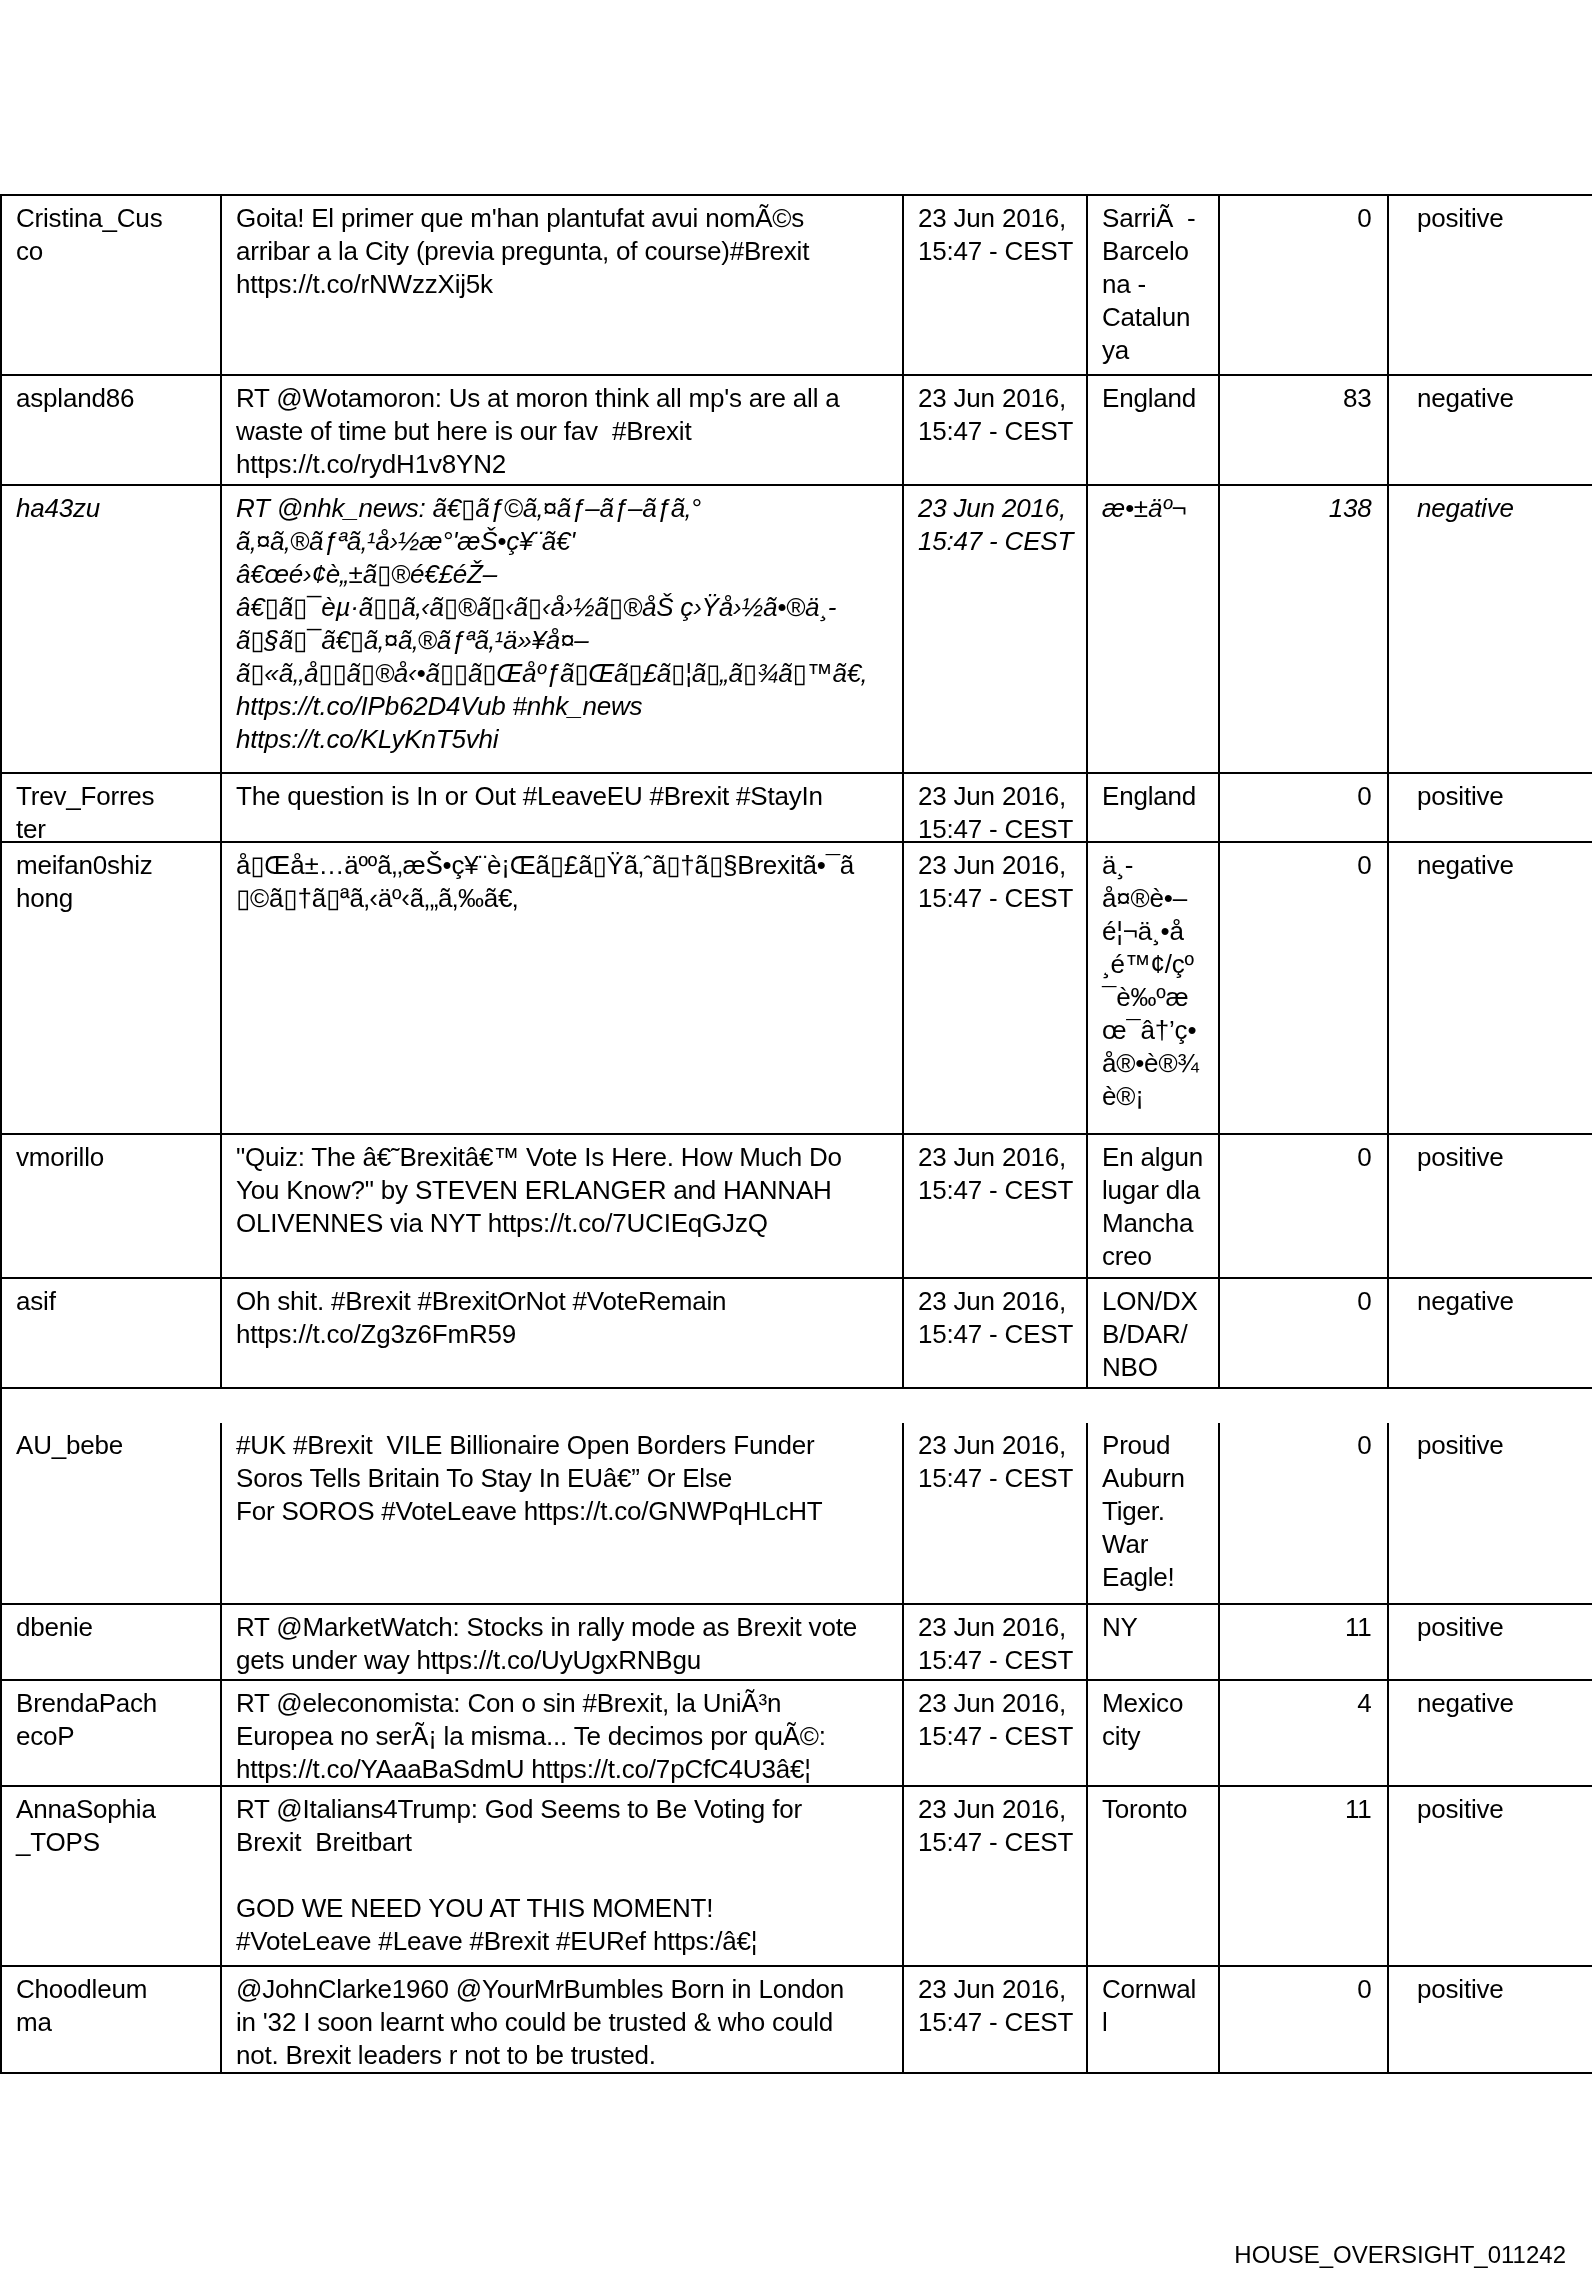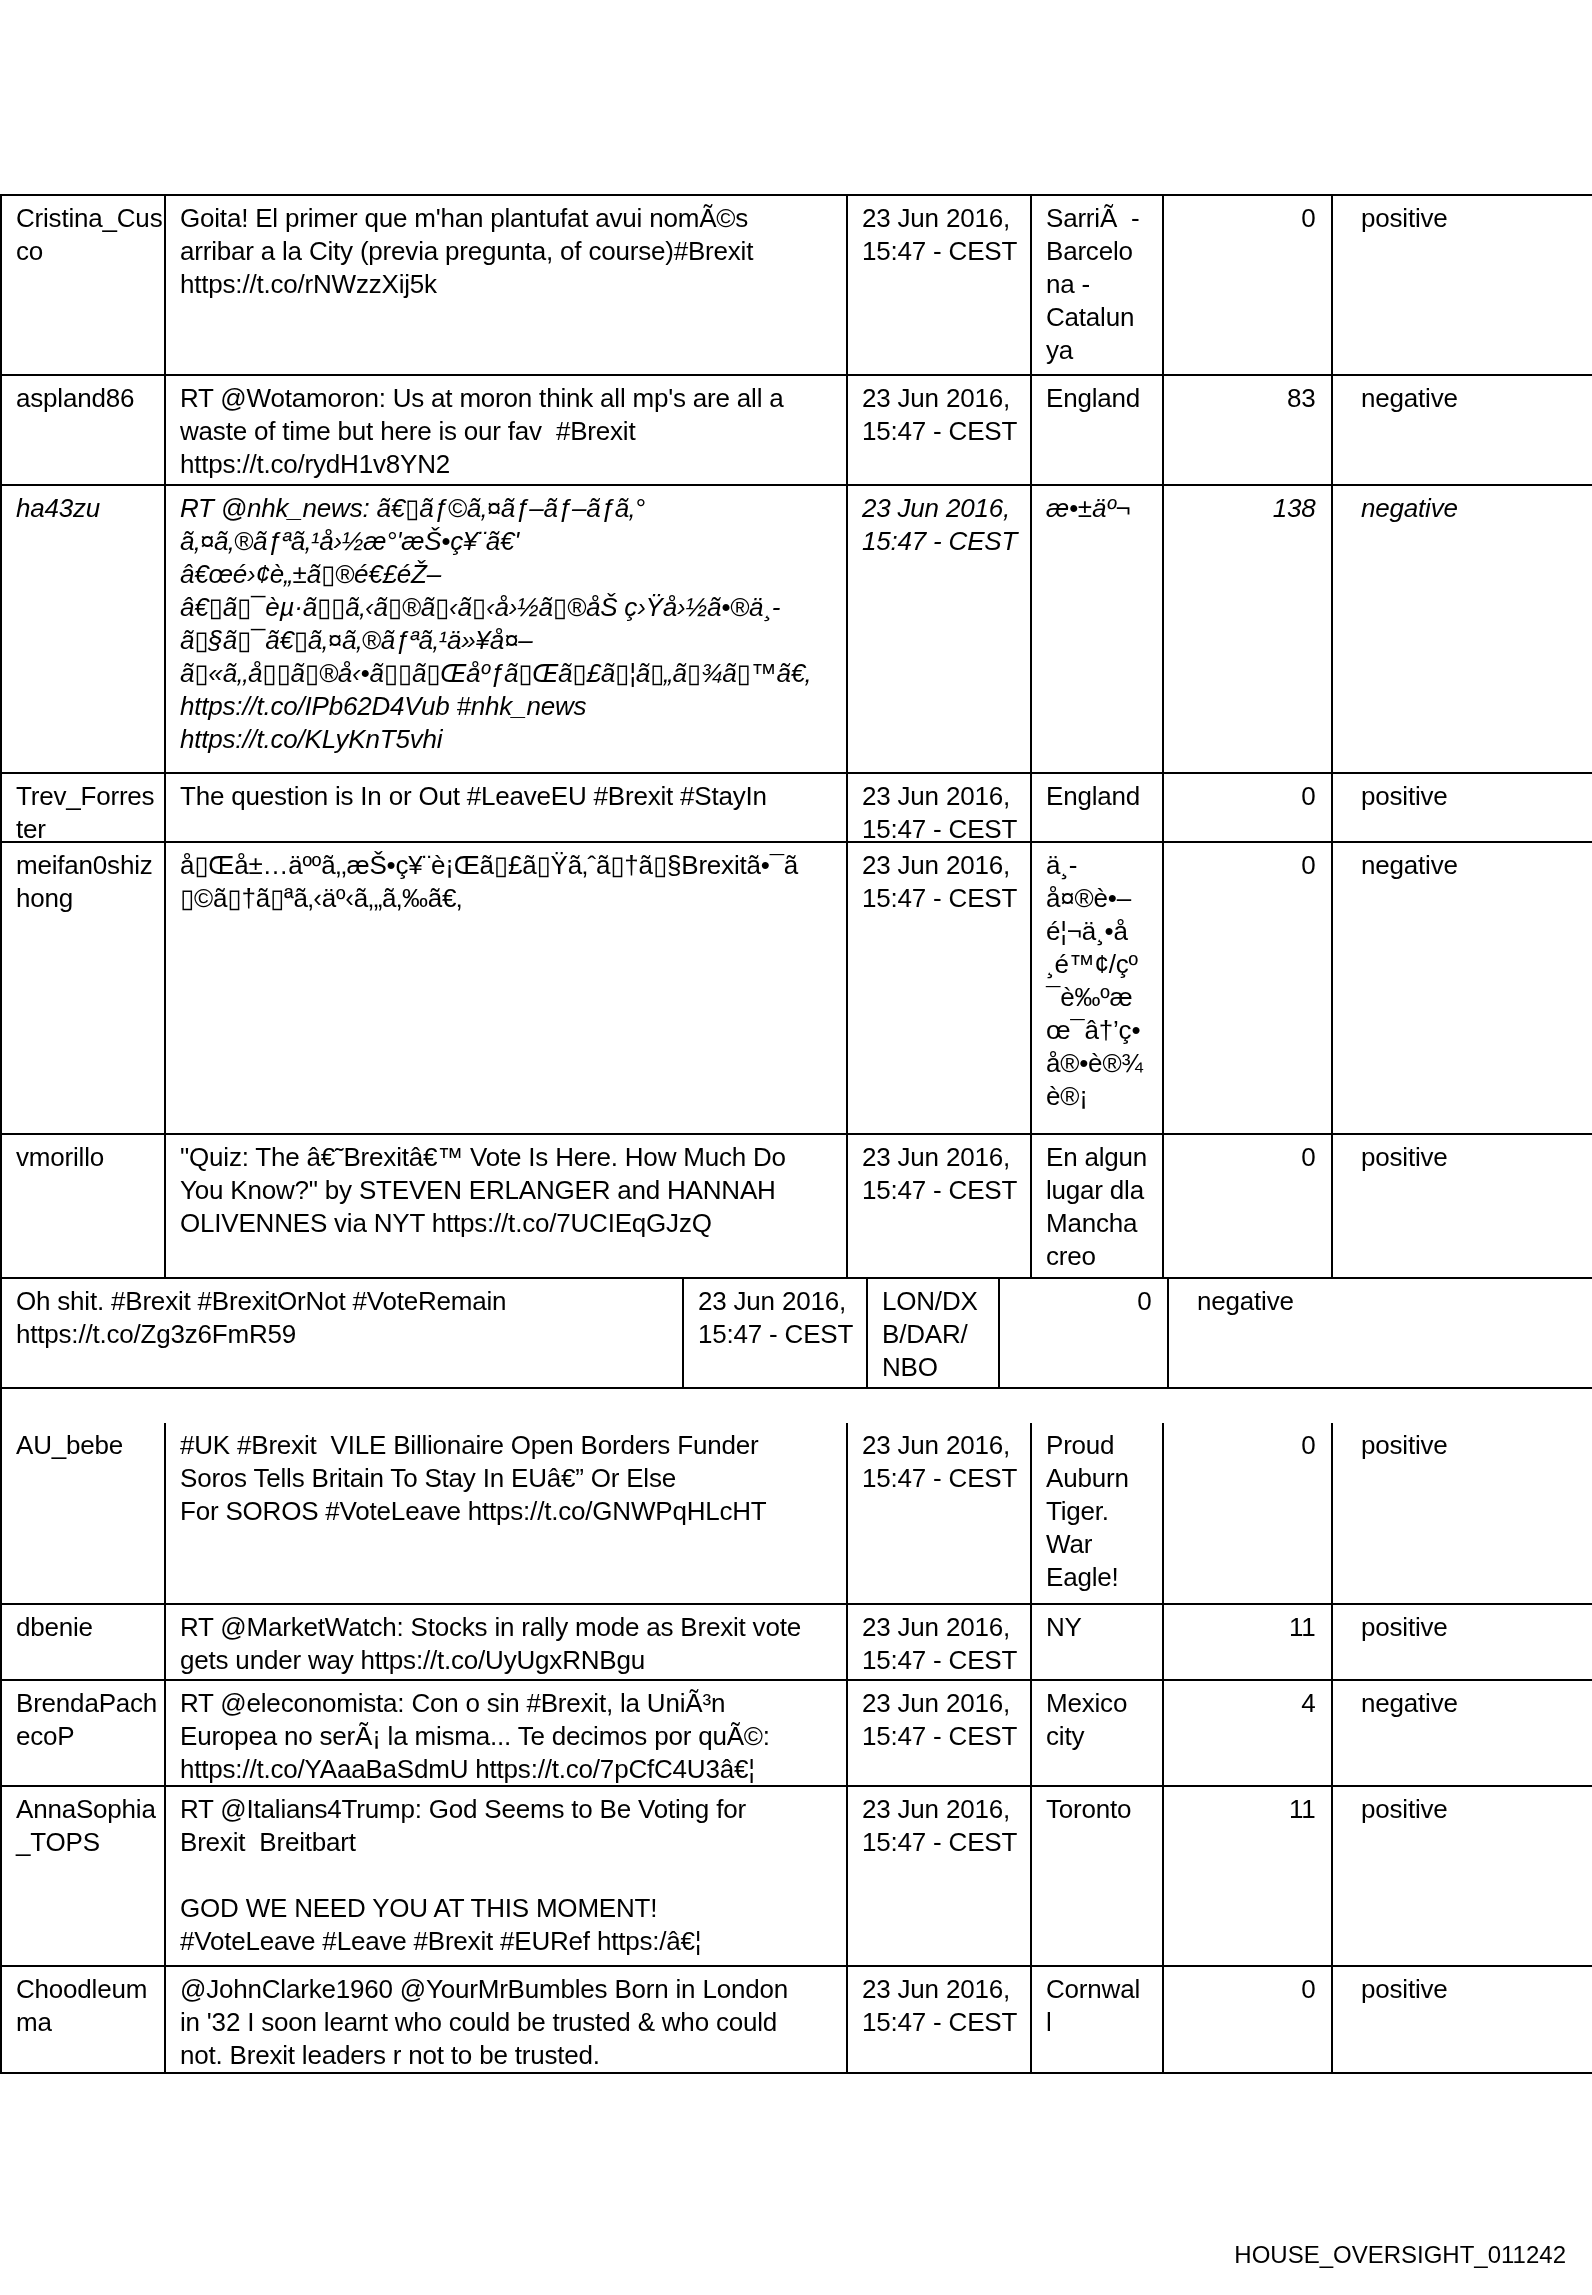--- a/index.html
+++ b/index.html
@@ -25,21 +25,21 @@
     height:100%;
     border-right:2.6px solid #000;
     border-bottom:2.6px solid #000;
     padding:5.8px 14px 0 14px;
     font-size:26px;
     line-height:33px;
     letter-spacing:-0.2px;
     white-space:pre;
     overflow:hidden;
   }
-  .c-user{width:164px;}
+  .c-user{width:220px;}
   .c-tweet{width:682px;}
   .c-date{width:184px;}
   .c-loc{width:132px;}
   .c-count{width:169px;text-align:right;padding-right:15.4px;}
   .c-sent{flex:1;border-right:none;padding-left:28px;}
   .footer{
     position:absolute;
     top:2241px;right:26px;
     font-size:24px;
     letter-spacing:0;
@@ -131,20 +131,21 @@
       <div class="cell c-date">23 Jun 2016,
 15:47 - CEST</div>
       <div class="cell c-loc">En algun
 lugar dla
 Mancha
 creo</div>
       <div class="cell c-count">0</div>
       <div class="cell c-sent">positive</div>
     </div>
       <div class="row" style="height: 110px;">
+      <div class="cell c-user">asif</div>
       <div class="cell c-tweet">Oh shit. #Brexit #BrexitOrNot #VoteRemain
 https://t.co/Zg3z6FmR59</div>
       <div class="cell c-date">23 Jun 2016,
 15:47 - CEST</div>
       <div class="cell c-loc">LON/DX
 B/DAR/
 NBO</div>
       <div class="cell c-count">0</div>
       <div class="cell c-sent">negative</div>
     </div>

